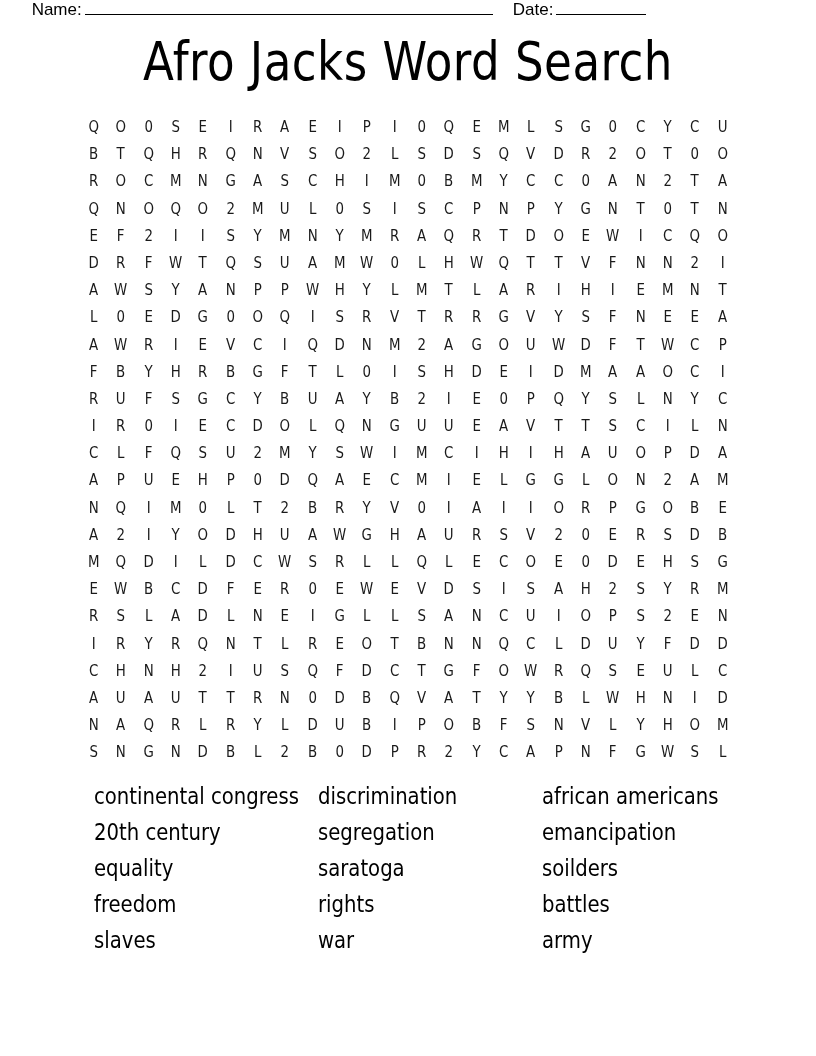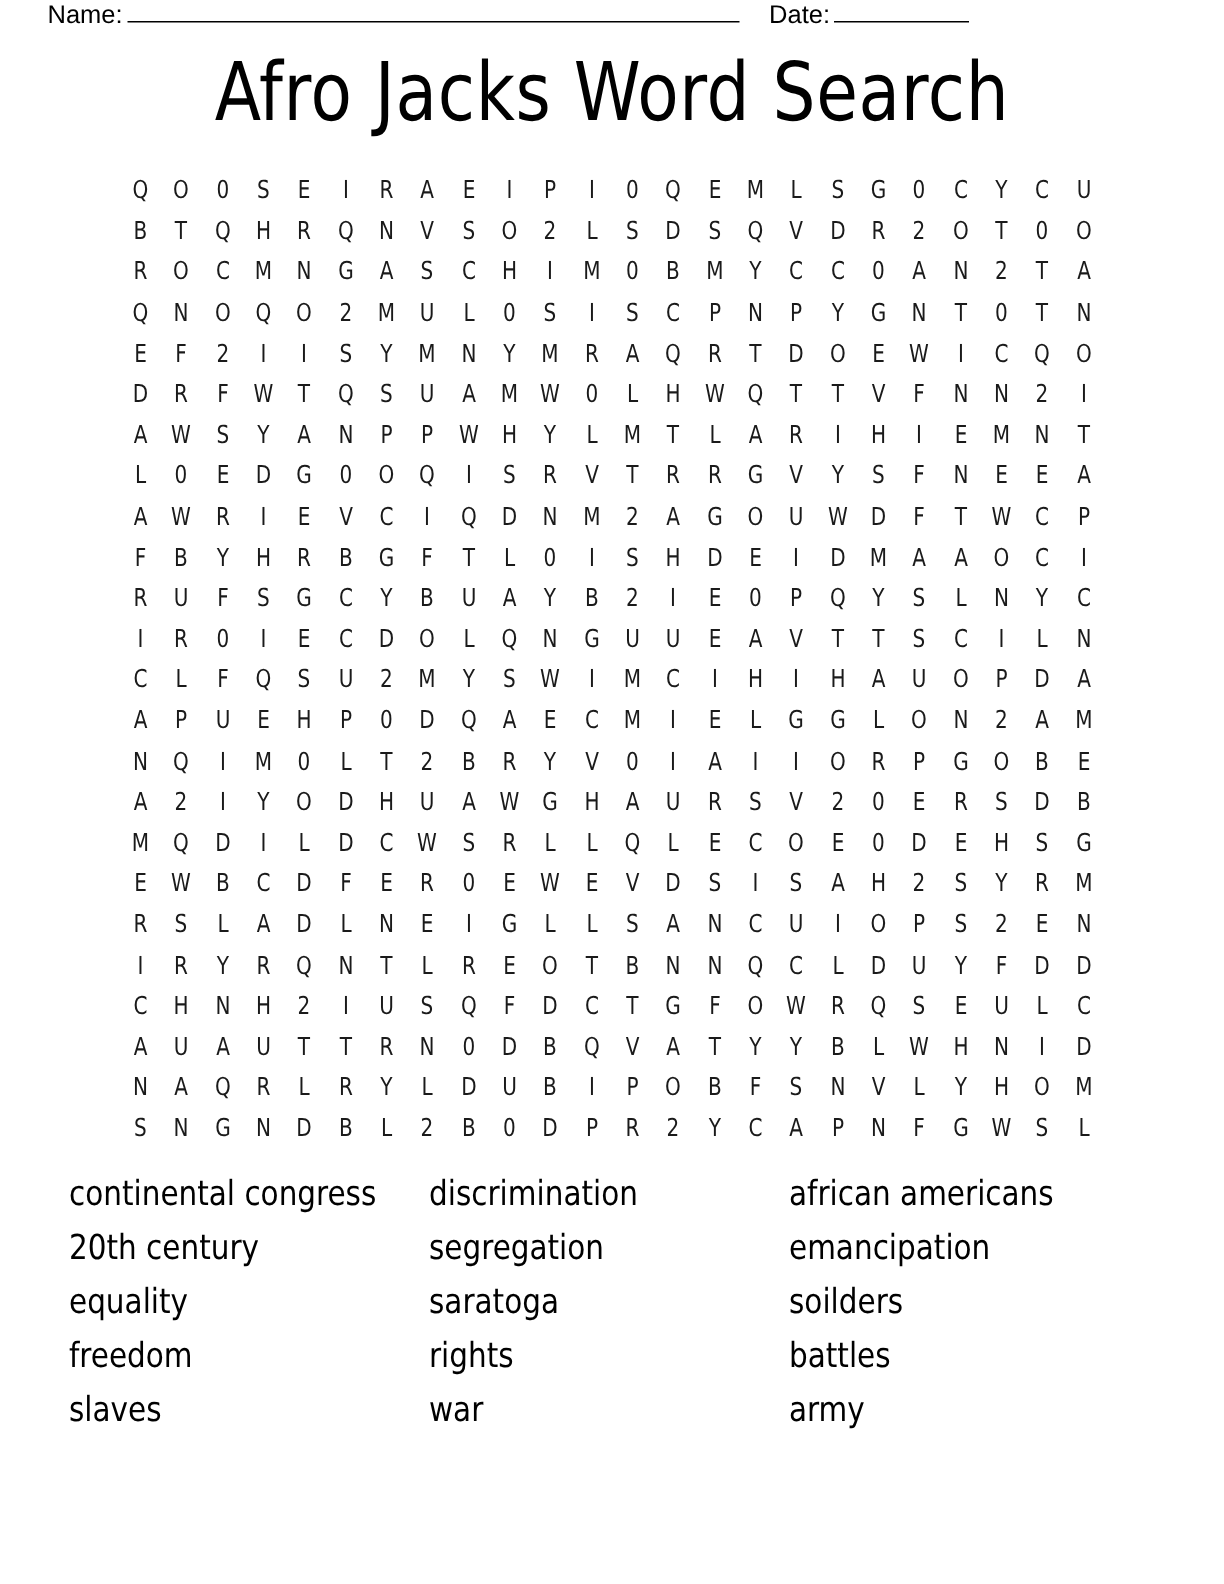--- a/index.html
+++ b/index.html
@@ -81,21 +81,21 @@
   #wordlist {
     position:absolute;
     top:778px; left:46px;
     width:720px;
     display:flex;
   }
   .word-col {
     display:flex;
     flex-direction:column;
   }
-  .word-col.col-0 { width:240px; }
+  .word-col.col-0 { width:240px;margin-left:48px; }
   .word-col.col-1 { width:240px; }
   .word-col.col-2 { width:240px; }
   .word {
     font-family:"DejaVu Sans Condensed","Liberation Sans Narrow","Liberation Sans", sans-serif;
     font-stretch:condensed;
     font-size:23px;
     line-height:36px;
     height:36px;
     white-space:nowrap;
     transform:scaleX(0.95);

